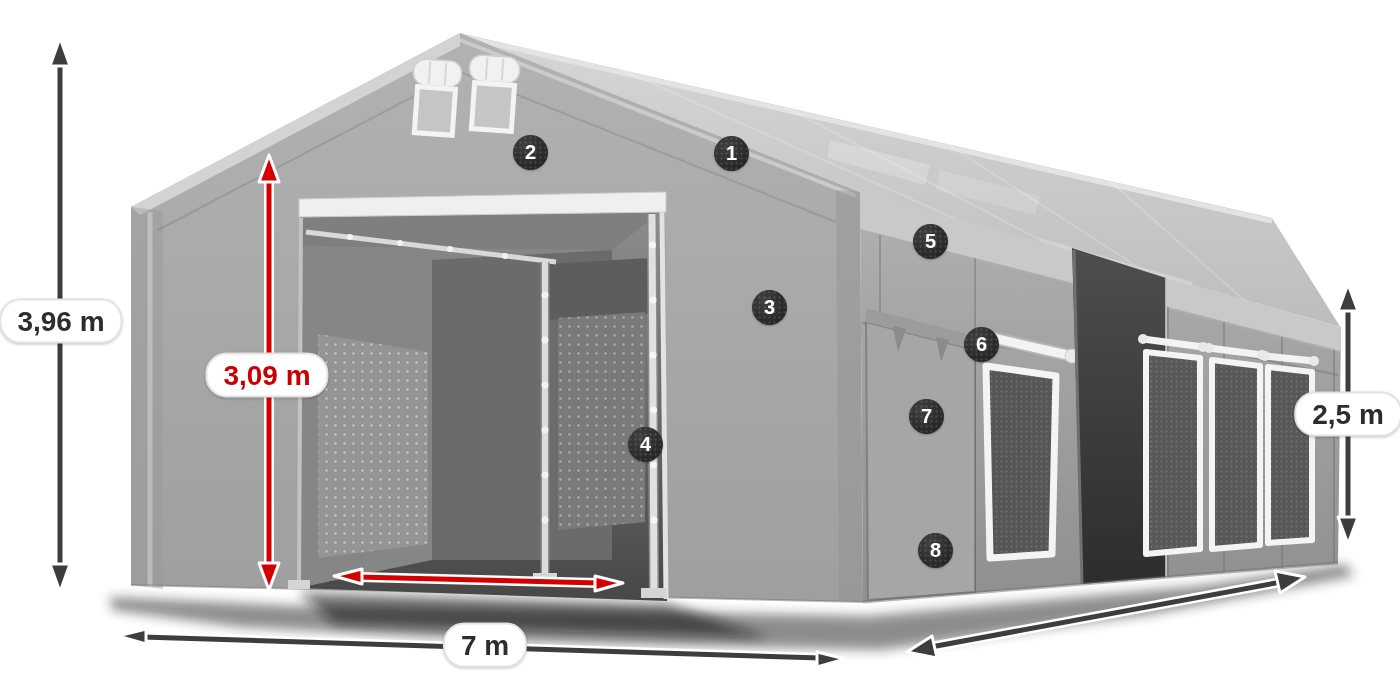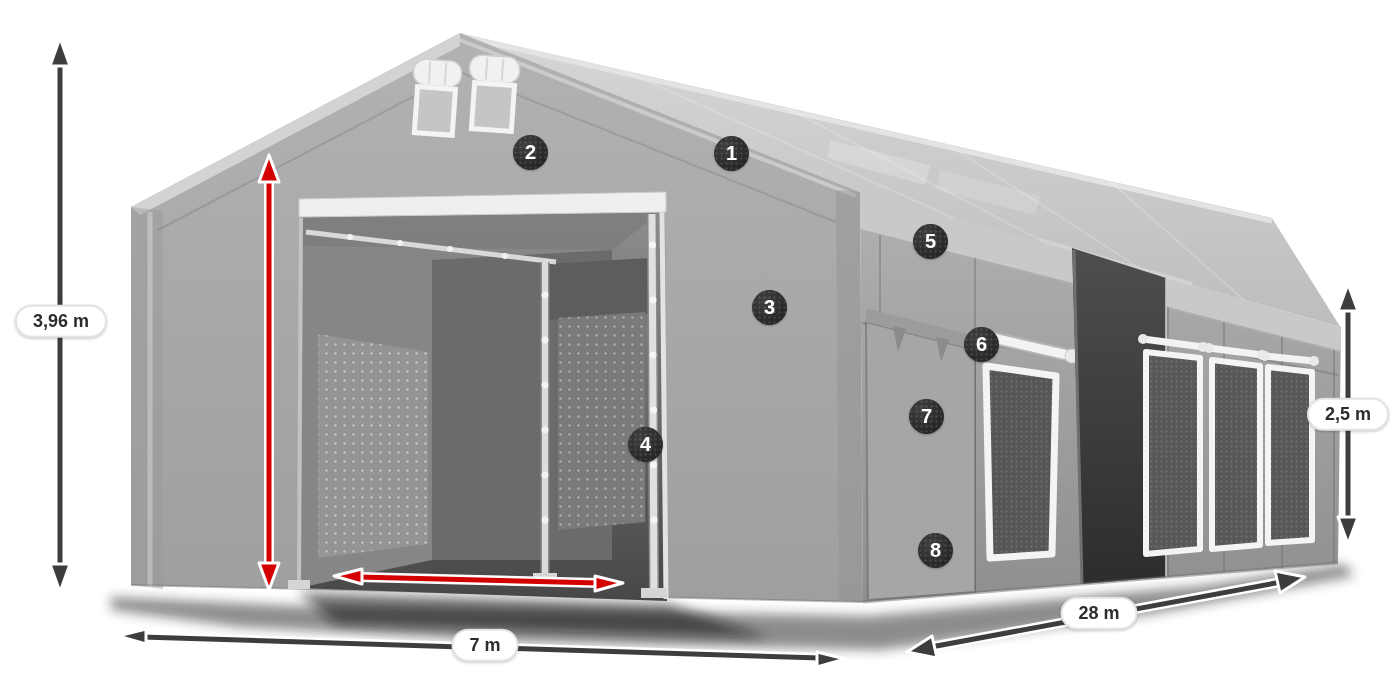--- a/index.html
+++ b/index.html
@@ -8,21 +8,21 @@
     overflow:hidden; font-family:"Liberation Sans", sans-serif;
   }
   #stage svg { position:absolute; left:0; top:0; }
 
   
   .dim-label {
     position:absolute; transform:translate(-50%,-50%);
     background:var(--label-bg,#ffffff);
     border:2px solid var(--label-border,#e3e3e3);
     border-radius:21px; padding:3px 16px;
-    font-weight:700; font-size:18px; line-height:1.25;
+    font-weight:700; font-size:28px; line-height:1.25;
     color:var(--label-text-dark,#2d2d2d);
     white-space:nowrap; box-shadow:0 1px 3px rgba(0,0,0,.22);
     z-index:30;
   }
   .dim-label.red { color:var(--label-text-red,#c80000); }
 
   
   .marker {
     position:absolute; width:35px; height:35px; margin:-18px 0 0 -18px;
     border-radius:50%;
@@ -266,22 +266,22 @@
       <g>
         <line class="casing" x1="1348" y1="307" x2="1348" y2="521"></line>
         <line class="shaft-dark" x1="1348" y1="307" x2="1348" y2="521"></line>
         <polygon class="head-dark" points="1348,284 1338,311 1358,311"></polygon>
         <polygon class="head-dark" points="1348,544 1338,517 1358,517"></polygon>
       </g>
     </g>
   </svg>
 
   <div class="dim-label" style="left:61px; top:321px;">3,96 m</div>
+  <div class="dim-label red" style="left:267px; top:375px;">3,09 m</div>
   <div class="dim-label" style="left:485px; top:645px;">7 m</div>
-  <div class="dim-label" style="left:1099px; top:613px;">28 m</div>
   <div class="dim-label" style="left:1348px; top:414px;">2,5 m</div>
 
   <div class="marker" style="left:732px; top:154px;">1</div>
   <div class="marker" style="left:531px; top:153px;">2</div>
   <div class="marker" style="left:770px; top:308px;">3</div>
   <div class="marker" style="left:646px; top:445px;">4</div>
   <div class="marker" style="left:931px; top:242px;">5</div>
   <div class="marker" style="left:982px; top:345px;">6</div>
   <div class="marker" style="left:927px; top:417px;">7</div>
   <div class="marker" style="left:936px; top:551px;">8</div>

